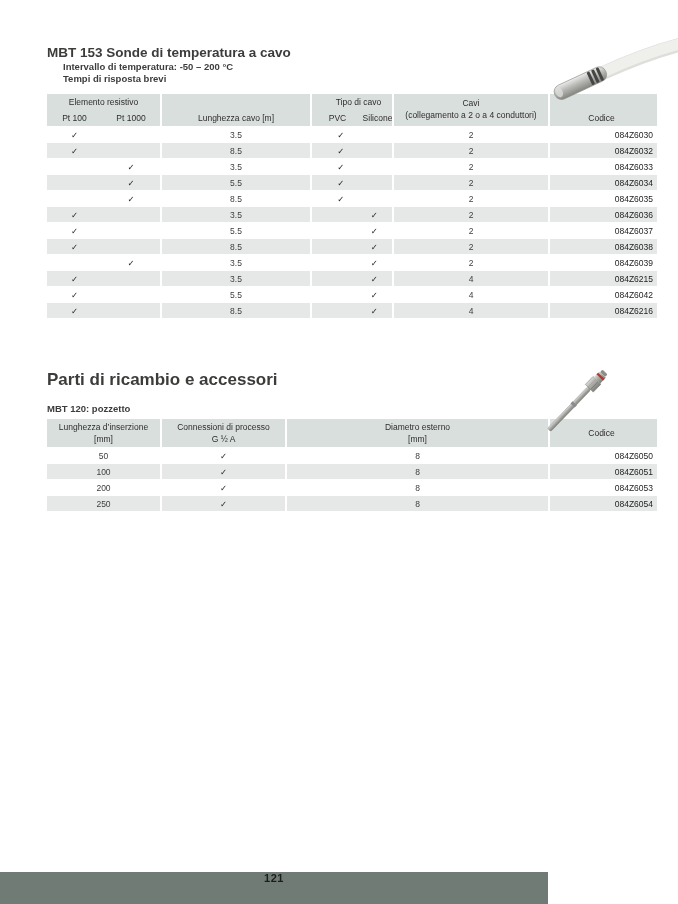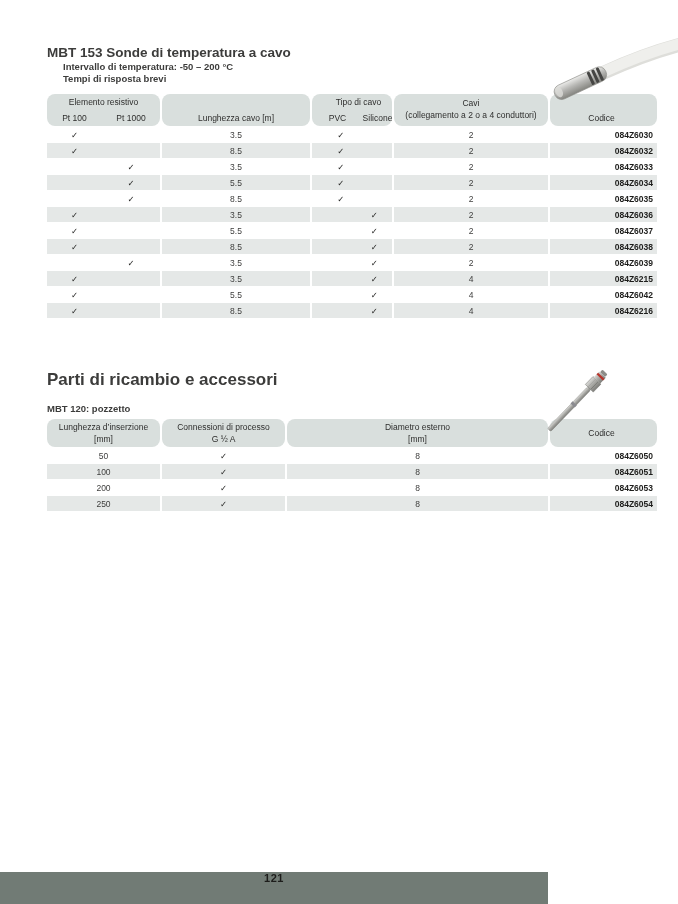--- a/index.html
+++ b/index.html
@@ -24,24 +24,24 @@
   .mbt120{ font-size:9.5px; font-weight:bold; color:#3c3c3b; margin-top:15px; line-height:12px; }
   .sec1 .tbl{ margin-top:9px; }
   .sec2 .tbl{ margin-top:4px; }
 
   
   .t-head, .t-row{ display:flex; gap:2px; }
   .t-head{ font-size:8.5px; color:#2e2e2d; margin-bottom:1px; }
   .t-row{ height:15px; margin-bottom:1px; font-size:8.5px; align-items:stretch; }
   .g{ display:flex; align-items:center; height:100%; }
   .t-row.shaded > .g{ background:var(--shade); }
-  .hc{ background:var(--hdr-bg);border-radius:8px; }
+  .hc{ background:var(--hdr-bg); }
   .cen{ justify-content:center; text-align:center; }
   .rgt{ justify-content:flex-end; padding-right:4px; }
-  .code{ font-weight:bold; color:var(--dark);text-align:right; }
+  .code{ font-weight:normal; color:var(--dark);text-align:right; }
   .check{ font-family:"DejaVu Sans", sans-serif; font-size:8.5px; color:#2b2b2a; }
   .sub-c{ display:flex; align-items:center; justify-content:center; height:100%; }
 
   
   .w-gA{ width:113px; } .w-gB{ width:148px; } .w-gC{ width:80px;padding-left:13px; }
   .w-gD{ width:154px; } .w-gE{ width:107px; }
   .w55{ width:55px; } .w58{ width:58px; } .w38{ width:38px; } .w42{ width:42px; }
 
   
   .t1-head-cell{ display:flex; flex-direction:column; height:32px; }

